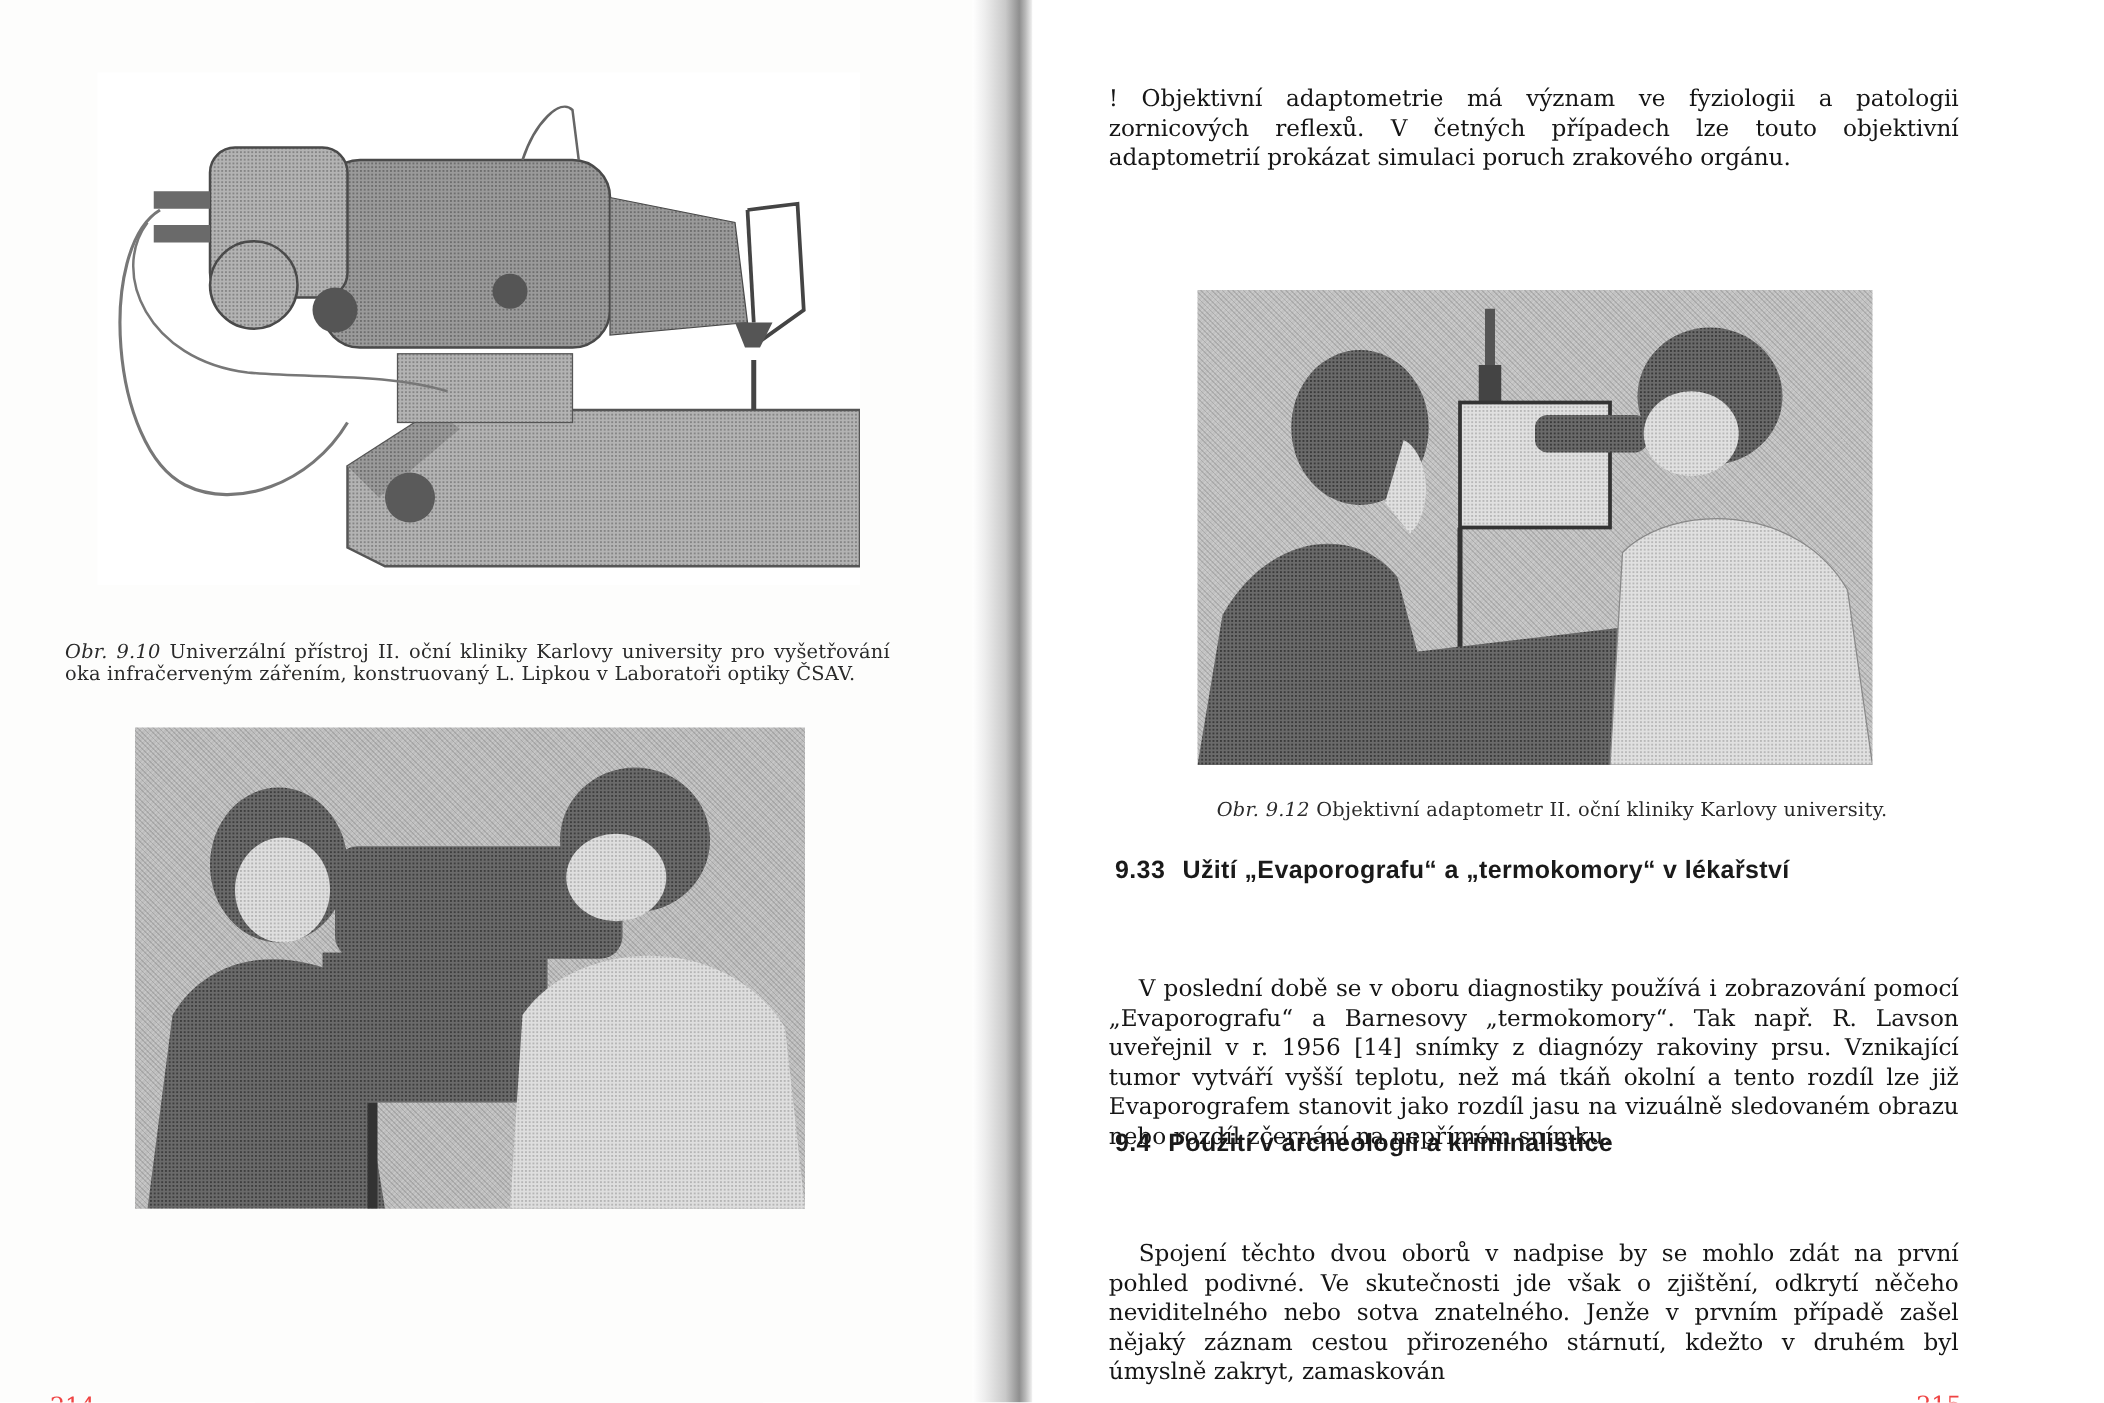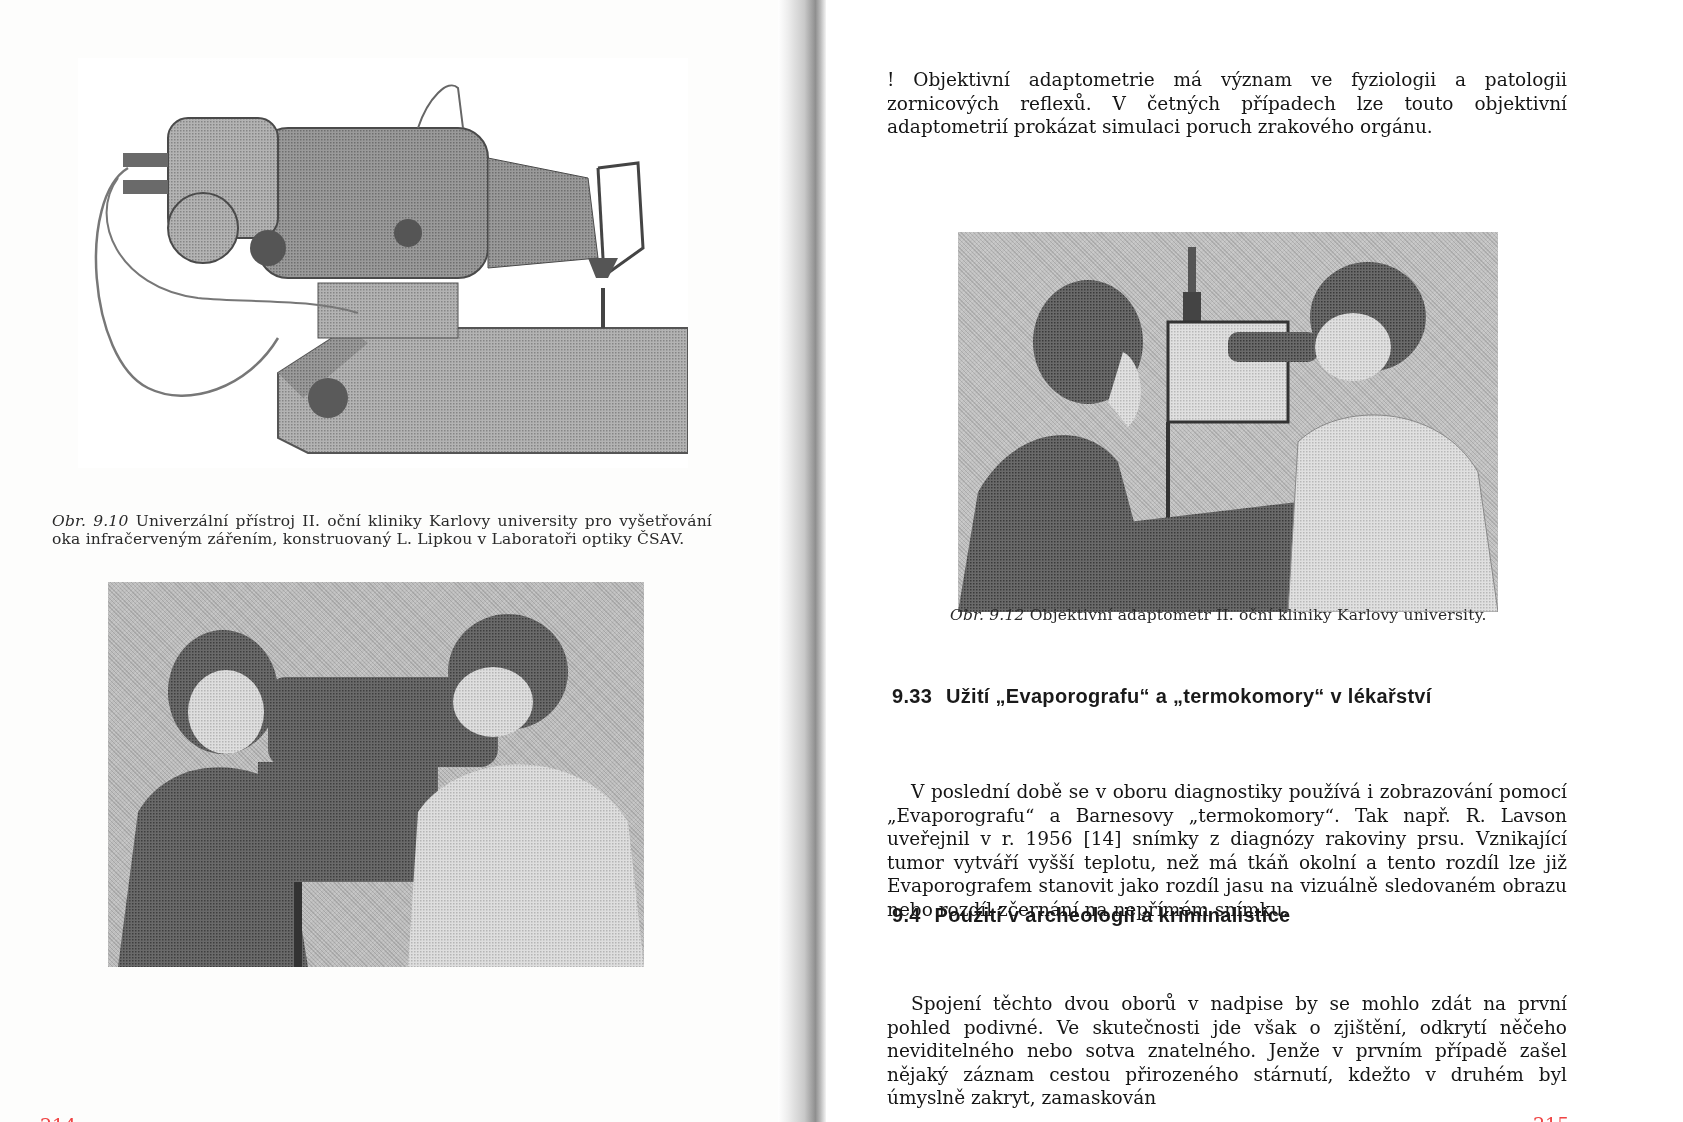--- a/index.html
+++ b/index.html
@@ -30,21 +30,21 @@
   .photo-adapto { left: 958px; top: 232px; width: 540px; height: 380px; background-color: #c1c1c1; }
 
   .caption {
     position: absolute; font-size: 15.5px; line-height: 18px; color: #2a2a2a;
     text-align: justify; letter-spacing: 0.2px;
   }
   .caption .lbl { font-style: italic; }
   .cap-910 { left: 52px; top: 512px; width: 660px; }
   .cap-911 { left: 52px; top: 988px; width: 670px; text-align: justify; }
   .cap-911 .last { display: block; text-align: center; }
-  .cap-912 { left: 950px; top: 606px; width: 560px; text-align: left; }
+  .cap-912 { left: 950px; top: 639px; width: 560px; text-align: right; }
 
   .pagenum { position: absolute; font-size: 19px; color: #ef4444; margin-top: 41px; }
   .pn-left { left: 40px; top: 1073px; }
   .pn-right { left: 1533px; top: 1072px; }
 
   .body-text { position: absolute; left: 887px; width: 680px; font-size: 18.5px; line-height: 23.5px; color: #151515; text-align: justify; }
   .body-text p { margin: 0; }
   .body-text .indent { text-indent: 24px; margin-top: 36px; }
   .bt-top { top: 68px; }
   .bt-evap { top: 744px; }

